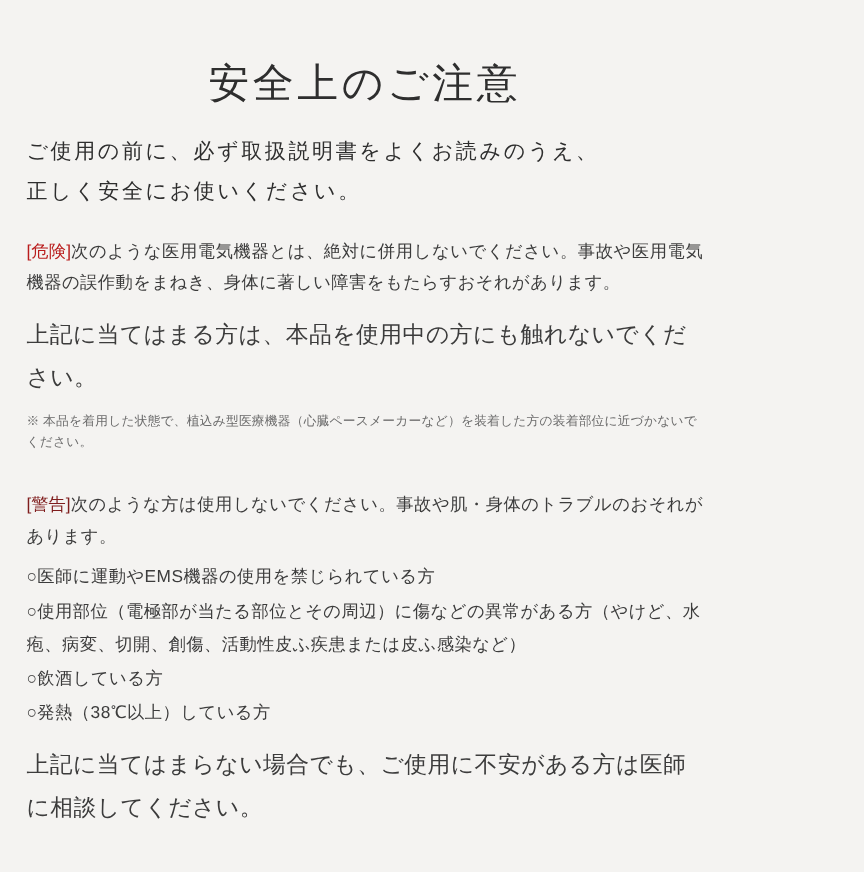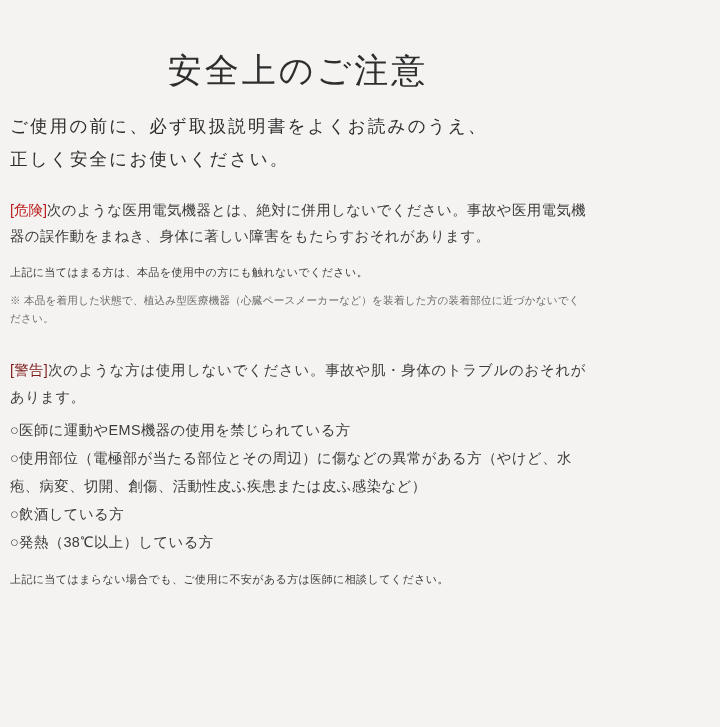--- a/index.html
+++ b/index.html
@@ -11,21 +11,21 @@
     height: 727px;
     background: #f4f3f1;
     font-family: "Liberation Sans", sans-serif;
     color: #3a3a3a;
     overflow: hidden;
   }
   .page {
     width: 608px;
     height: 727px;
     box-sizing: border-box;
-    padding: 40px 22px 10px 10px;
+    padding: 40px 22px 10px 22px;
     position: relative;
   }
   .title {
     text-align: center;
     font-size: 34px;
     letter-spacing: 3px;
     color: #2e2e2e;
     font-weight: 400;
     margin: 8px 0 18px 0;
     line-height: 1.3;
@@ -72,21 +72,21 @@
     padding-left: 0;
   }
   .note {
     font-size: 10.6px;
     color: #6b6b6b;
     line-height: 1.7;
     letter-spacing: 0.2px;
     margin: 8px 0 0 0;
   }
   .closing {
-    font-size: 11px;
+    font-size: 19px;
     line-height: 1.9;
     color: #3c3c3c;
     letter-spacing: 0.4px;
     margin: 12px 0 0 0;
   }
   .gap-lg {
     height: 26px;
   }
 </style>
 </head>

